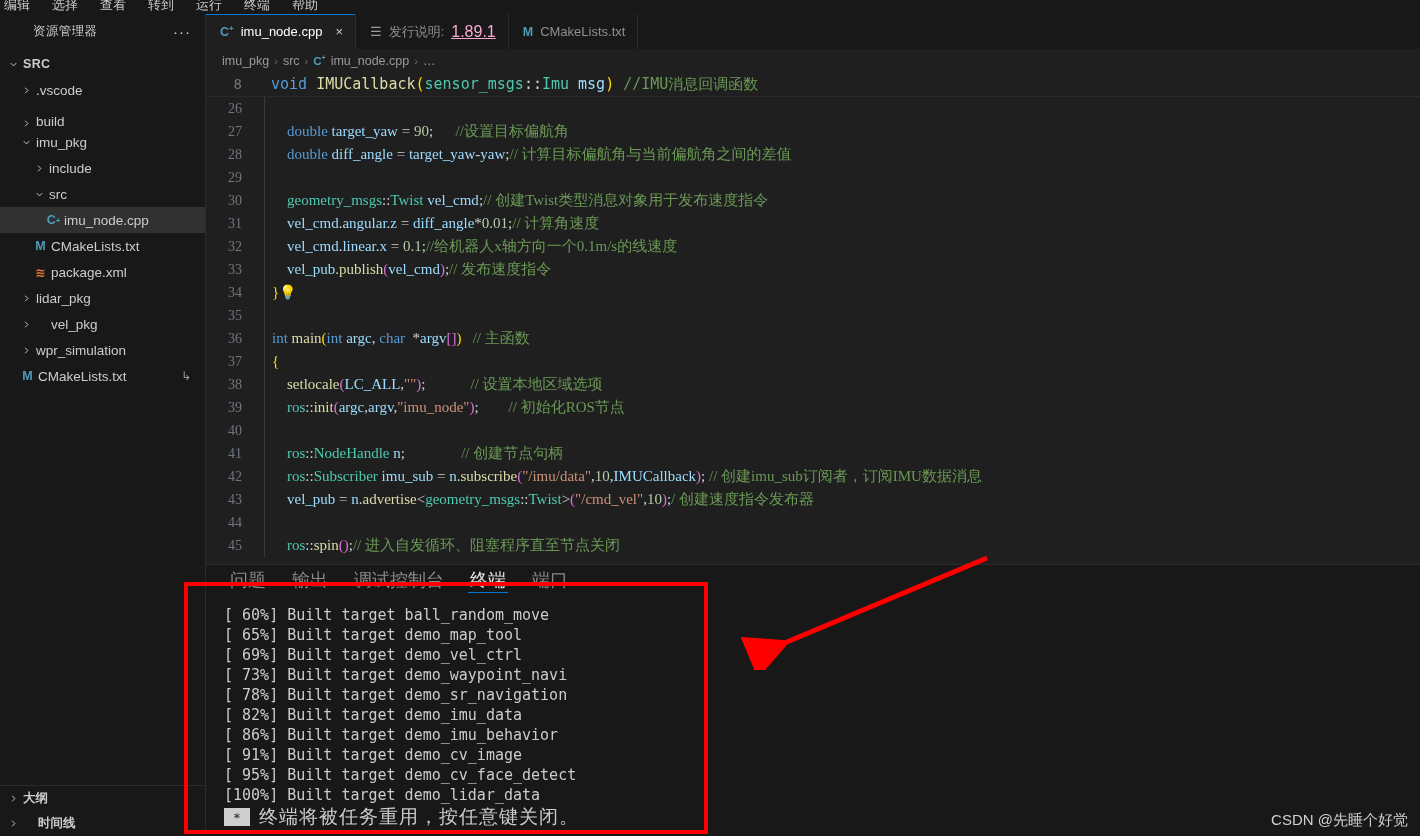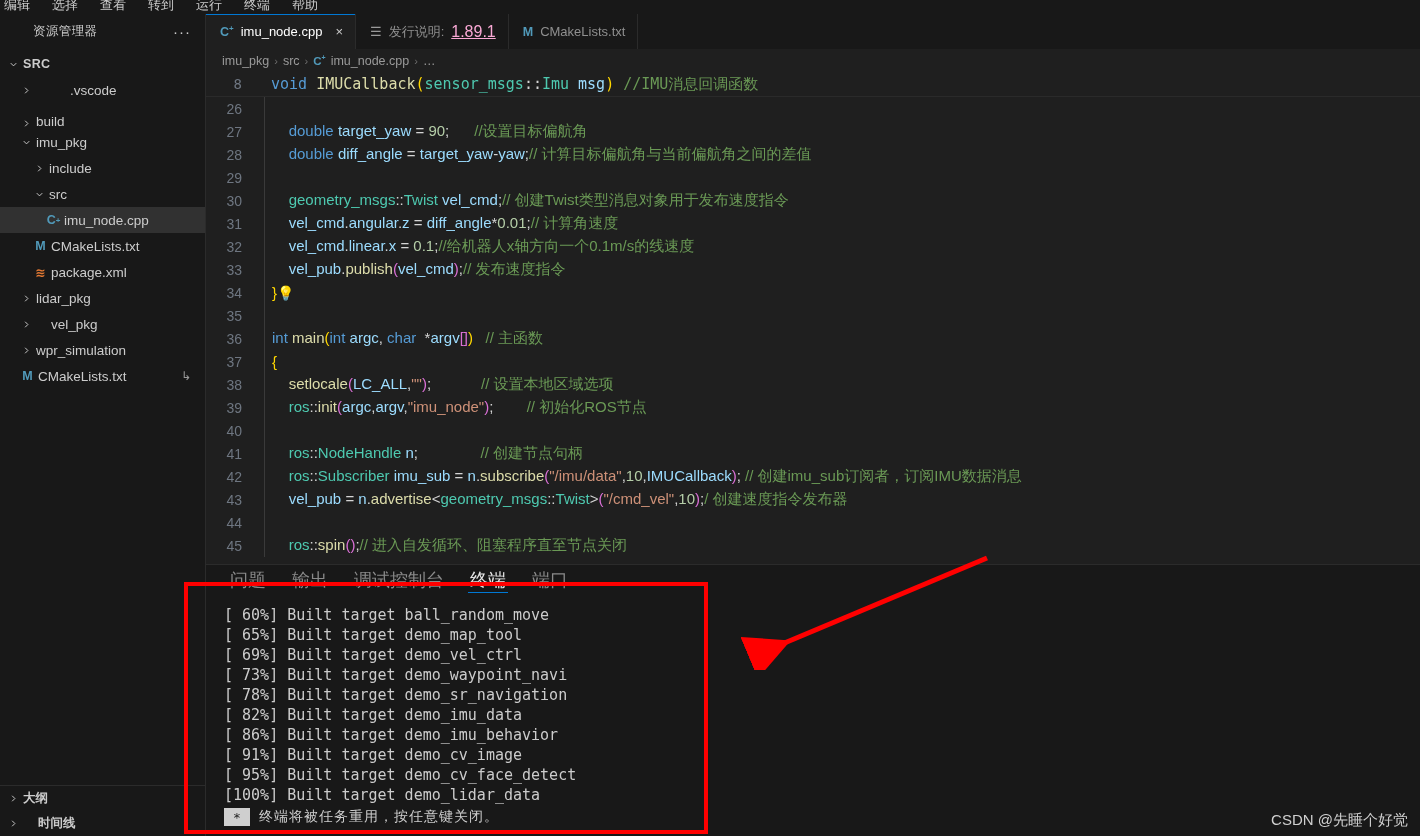--- a/index.html
+++ b/index.html
@@ -71,21 +71,21 @@
   .crumbs .cicon{color:#519aba;font-weight:bold;font-size:11.5px;}
 
   
   .sticky{height:24px;flex:0 0 24px;display:flex;align-items:center;background:#1f1f1f;
     font-family:"DejaVu Sans Mono","Liberation Mono",monospace;font-size:15px;
     border-bottom:1px solid #2a2a2a;}
   .sticky .ln{width:58px;flex:0 0 58px;text-align:right;padding-right:22px;color:#6e7681;font-size:14px;box-sizing:border-box;}
 
   
   .editor{flex:1;position:relative;overflow:hidden;background:#1f1f1f;
-    font-family:Liberation Sans, sans-serif;font-size:15px;}
+    font-family:Liberation Serif, serif;font-size:15px;}
   .eline{height:23px;display:flex;align-items:center;white-space:pre;}
   .ln{width:58px;flex:0 0 58px;text-align:right;padding-right:22px;color:#6e7681;
     font-size:14px;box-sizing:border-box;}
   .guide{width:0;border-left:1px solid #3a3a3a;align-self:stretch;margin-right:0;}
   .code{padding-left:7px;}
   .k{color:#569cd6;}      
   .ty{color:#4ec9b0;}     
   .fn{color:#dcdcaa;}     
   .id{color:#9cdcfe;}     
   .num{color:#b5cea8;}    
@@ -104,21 +104,21 @@
   .ptab{position:relative;height:30px;display:flex;align-items:center;white-space:nowrap;}
   .ptab.active{color:#e7e7e7;}
   .ptab.active:after{content:"";position:absolute;left:-2px;right:-2px;bottom:2px;height:1px;background:#0078d4;}
   .term{flex:1;padding:10px 0 0 18px;overflow:hidden;
     font-family:"DejaVu Sans Mono","Liberation Mono",monospace;font-size:15px;color:#cccccc;}
   .tline{height:20px;white-space:pre;line-height:20px;}
   .tlast{display:flex;align-items:center;gap:9px;height:22px;margin-top:1px;}
   .star{background:#cfcfcf;color:#1d1d1d;width:26px;height:18px;display:flex;
     align-items:center;justify-content:center;font-size:13px;line-height:1;}
   .tlast .msg{font-family:"DejaVu Sans Mono","Liberation Mono",monospace;
-    font-size:14px;color:#cccccc;letter-spacing:1px;}
+    font-size:19px;color:#cccccc;letter-spacing:1px;}
 
   
   .redbox{position:absolute;left:184px;top:582px;width:524px;height:252px;
     border:4px solid #ff0000;box-sizing:border-box;pointer-events:none;z-index:40;}
   .arrowsvg{position:absolute;left:735px;top:545px;width:280px;height:125px;z-index:40;pointer-events:none;}
 
   
   .wm{position:absolute;right:12px;bottom:6px;font-size:15px;color:#d0d0d0;
     font-family:"Liberation Sans",sans-serif;z-index:35;}
 </style>
@@ -146,21 +146,21 @@
       </div>
       <div class="tree" id="tree">
           <div class="row root" style="padding-left: 6px;">
             <span class="chev">
               <svg width="11" height="11" viewBox="0 0 16 16">
                 <path fill="none" stroke="#cccccc" stroke-width="1.4" d="M4 6 L8 10 L12 6"></path>
               </svg>
             </span>
             <span class="fname">SRC</span>
           </div>
-          <div class="row" style="padding-left: 19px; gap: 34px;">
+          <div class="row" style="padding-left: 19px;">
             <span class="chev">
               <svg width="11" height="11" viewBox="0 0 16 16">
                 <path fill="none" stroke="#cccccc" stroke-width="1.4" d="M6 4 L10 8 L6 12"></path>
               </svg>
             </span>
             <span class="fname">.vscode</span>
           </div>
           <div class="row" style="padding-left: 19px; align-items: flex-end;">
             <span class="chev">
               <svg width="11" height="11" viewBox="0 0 16 16">

